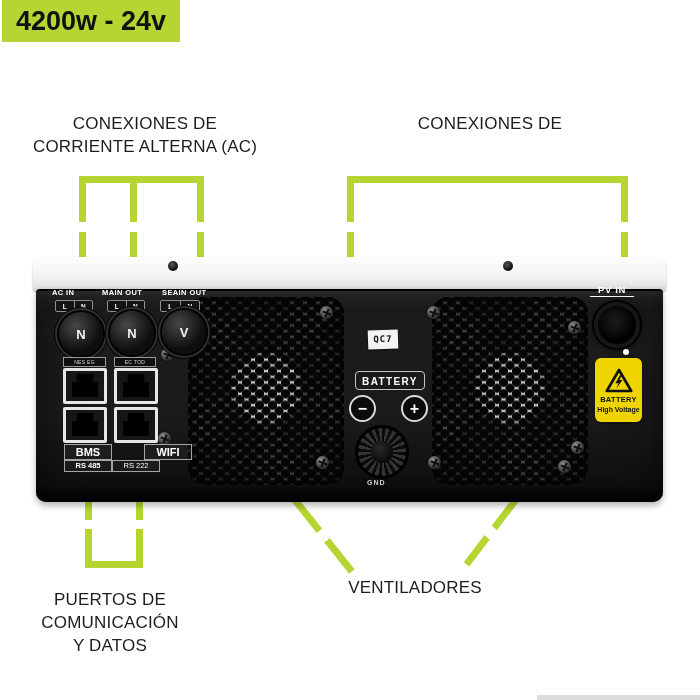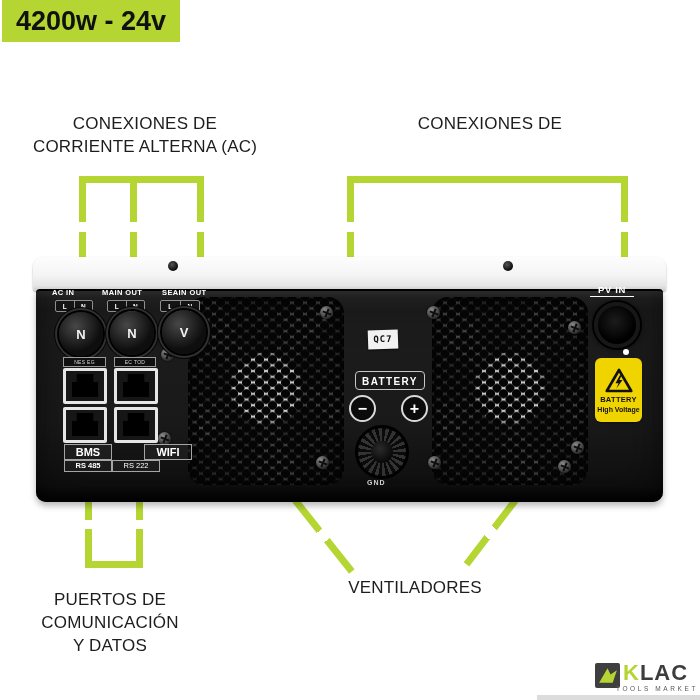--- a/index.html
+++ b/index.html
@@ -233,24 +233,15 @@
   <div class="led"></div>
   <div class="warn">
     <svg width="28" height="25" viewBox="0 0 32 28">
       <path d="M16 2 L30 26 L2 26 Z" fill="none" stroke="#111" stroke-width="3" stroke-linejoin="round"></path>
       <polygon points="17,8 12,17 15.5,17 13,23 20,13.5 16.5,13.5 19,8" fill="#111"></polygon>
     </svg>
     <div class="w1">BATTERY</div>
     <div class="w2">High Voltage</div>
   </div>
 
-  <div class="logo">
-    <div class="logo-icon">
-      <svg width="25" height="25" viewBox="0 0 24 24">
-        <path d="M4 19 L12 5 L15 11 L21 7 L17 19 Z" fill="#b4d532"></path>
-      </svg>
-    </div>
-    <div class="logo-word"><span class="k">K</span><span>LAC</span></div>
-    <div class="logo-tag">TOOLS MARKET</div>
-  </div>
   <div class="botbar"></div>
 
 </div>
 
 </body></html>

